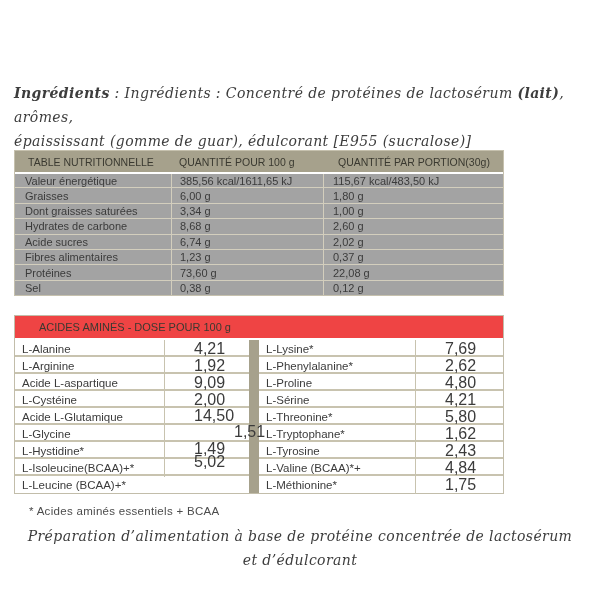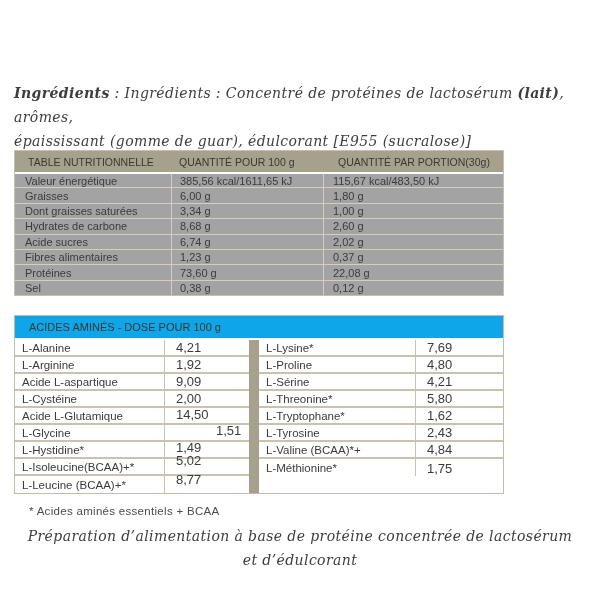--- a/index.html
+++ b/index.html
@@ -24,34 +24,34 @@
   .nrow{display:grid;grid-template-columns:156px 152px 180px;height:15.4px;
         border-top:1px solid #d3cebd;background:#a3a3a3;}
   .nrow:first-child{border-top:2px solid #ffffff;}
   .ncell{font-size:11px;color:#3b3b3b;display:flex;align-items:center;white-space:nowrap;overflow:hidden;}
   .nc1{padding-left:10px;}
   .nc2{padding-left:8px;border-left:1px solid #d3cebd;}
   .nc3{padding-left:9px;border-left:1px solid #d3cebd;}
 
   
   .atable{position:absolute;left:14px;top:315px;width:490px;border:1px solid #c2bdaa;background:#fff;}
-  .atable-header{height:22px;background:#0ea5e9;display:flex;align-items:center;
-                 padding-left:14px;font-size:11px;color:#3a3930;}
+  .atable-header{height:22px;background:#ef4444;display:flex;align-items:center;
+                 padding-left:24px;font-size:11px;color:#3a3930;}
   .atable-body{display:flex;border-top:2px solid #ffffff;}
   .ahalf{display:block;}
   .ahalf.lefth{width:234px;}
   .ahalf.righth{width:244px;}
   .adivider{width:10px;background:#a6a18c;}
   .arow{display:grid;height:17px;border-bottom:2px solid #c8c3af;background:#fff;}
   .arow:last-child{border-bottom:none;}
   .arow.left{grid-template-columns:149px 85px;}
   .arow.right{grid-template-columns:156px 88px;}
   .aname{font-size:11.5px;color:#3b3b3b;display:flex;align-items:center;padding-left:7px;
          white-space:nowrap;overflow:hidden;}
-  .aval{font-size:13px;color:#3b3b3b;display:flex;align-items:flex-end;padding-left:11px;
+  .aval{font-size:16px;color:#3b3b3b;display:flex;align-items:flex-start;padding-left:29px;
         border-left:1px solid #c8c3af;}
   .aval span{display:inline-block;}
 
   .footnote{position:absolute;left:17px;top:493px;margin:12px;font-size:11.5px;color:#4c4c4c;
             letter-spacing:0.3px;}
 </style>
 </head>
 <body>
 
 <div class="page">
@@ -155,34 +155,37 @@
             </div>
           </div>
           <div class="arow left">
             <div class="aname">L-Isoleucine(BCAA)+*</div>
             <div class="aval">
               <span style="transform: translateY(-6px);">5,02</span>
             </div>
           </div>
           <div class="arow left">
             <div class="aname">L-Leucine (BCAA)+*</div>
-            <div class="aval">
-              <span style="transform: translateY(-6px);">8,77</span>
-            </div>
           </div>
         </div>
       <div class="adivider"></div>
       <div id="amino-right" class="ahalf righth">
           <div class="arow right">
             <div class="aname">L-Lysine*</div>
             <div class="aval">
               <span>7,69</span>
             </div>
           </div>
           <div class="arow right">
+            <div class="aname">L-Phenylalanine*</div>
+            <div class="aval">
+              <span>2,62</span>
+            </div>
+          </div>
+          <div class="arow right">
             <div class="aname">L-Proline</div>
             <div class="aval">
               <span>4,80</span>
             </div>
           </div>
           <div class="arow right">
             <div class="aname">L-Sérine</div>
             <div class="aval">
               <span>4,21</span>
             </div>

